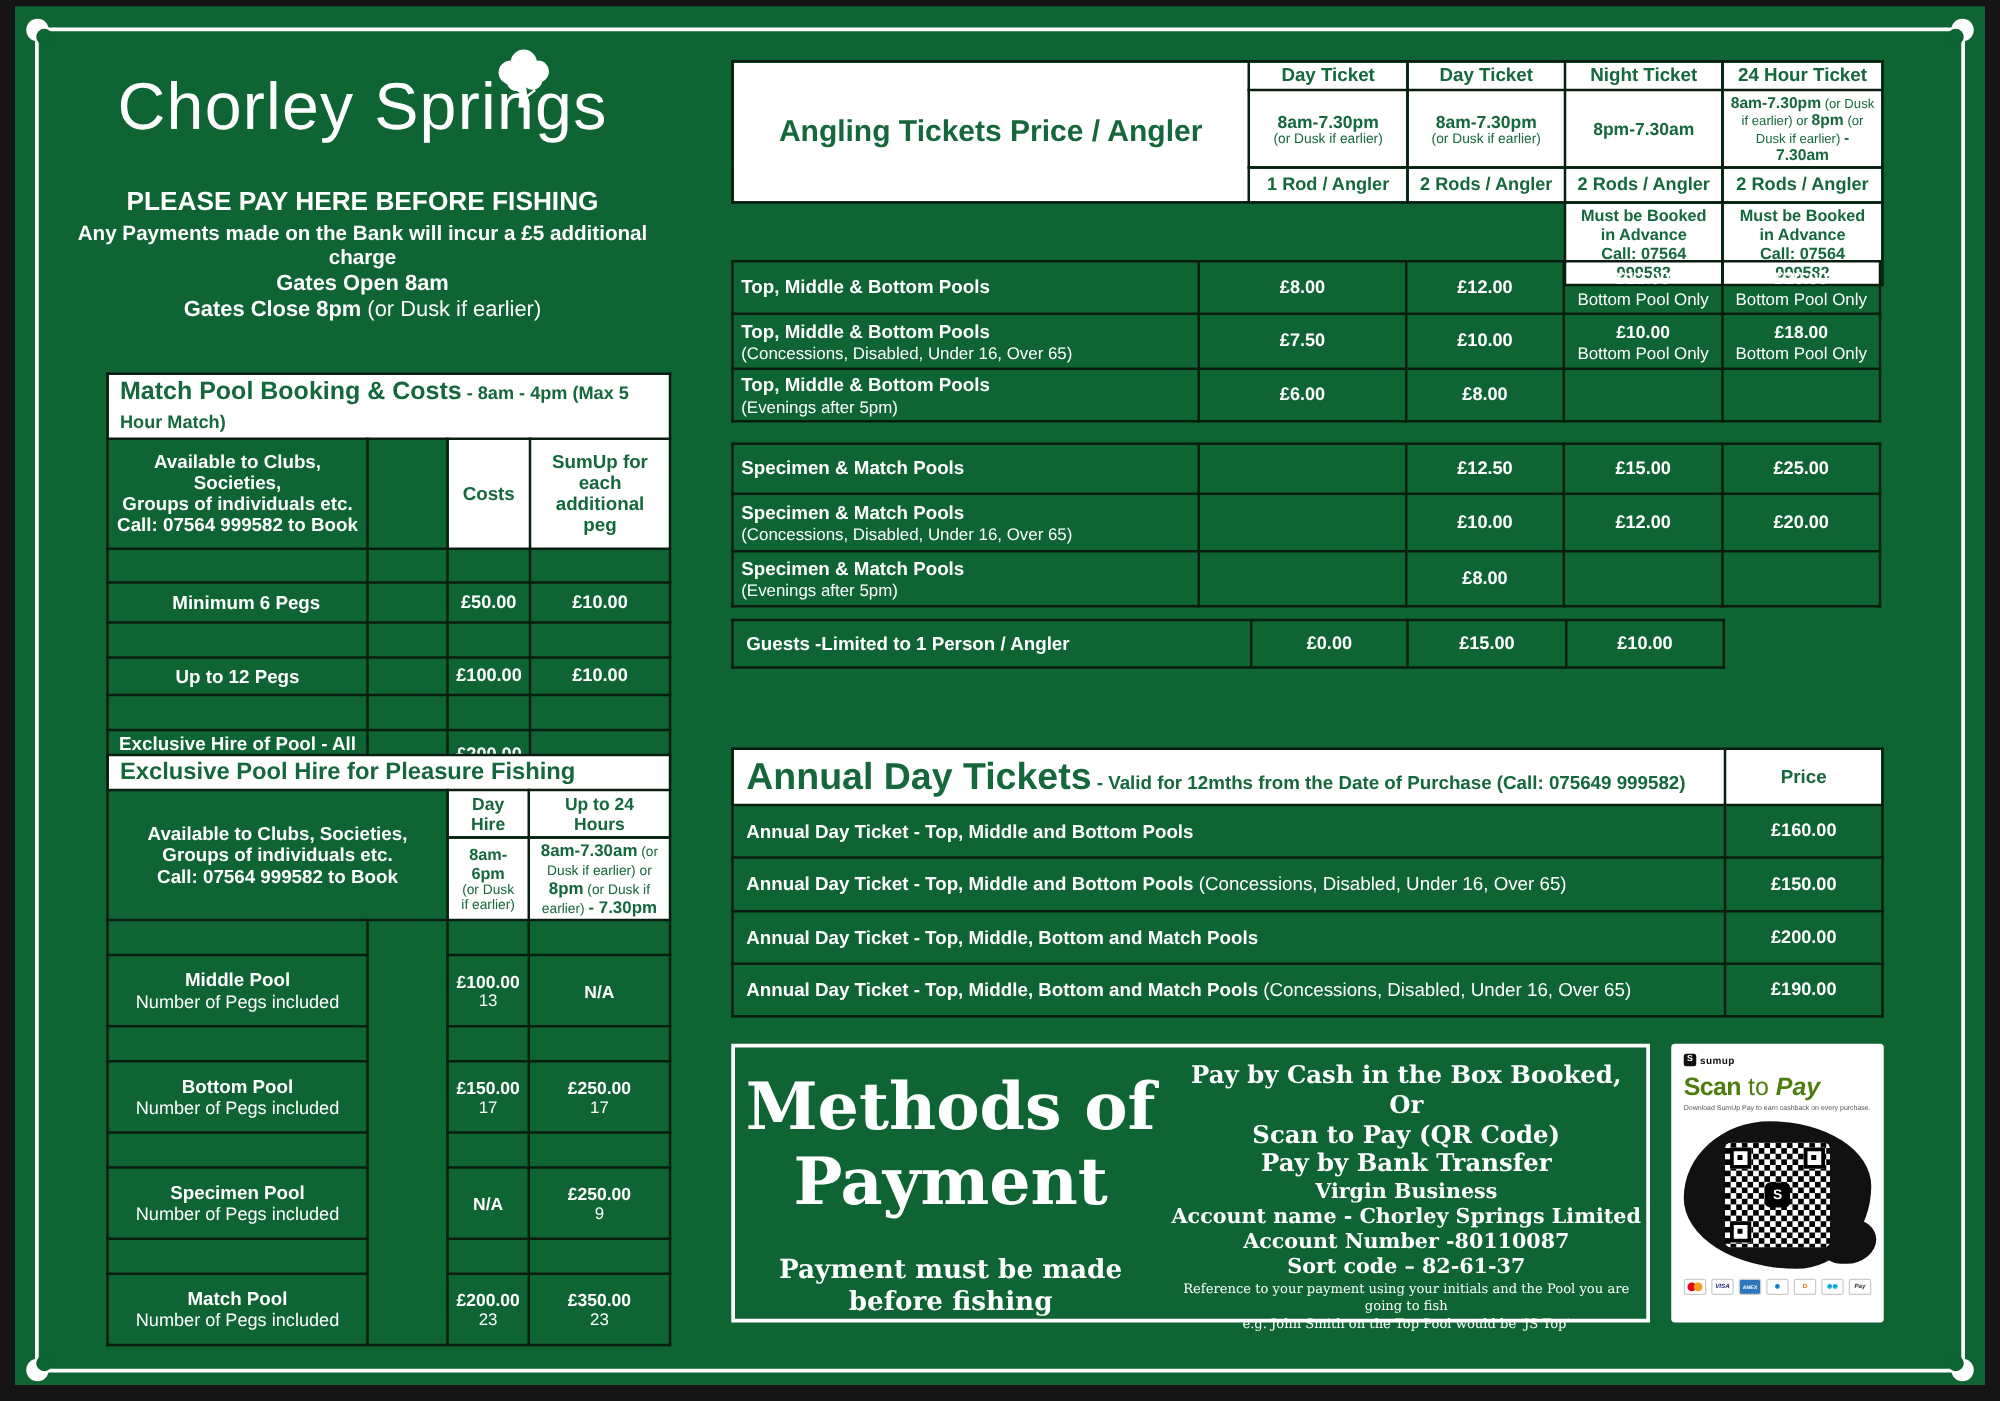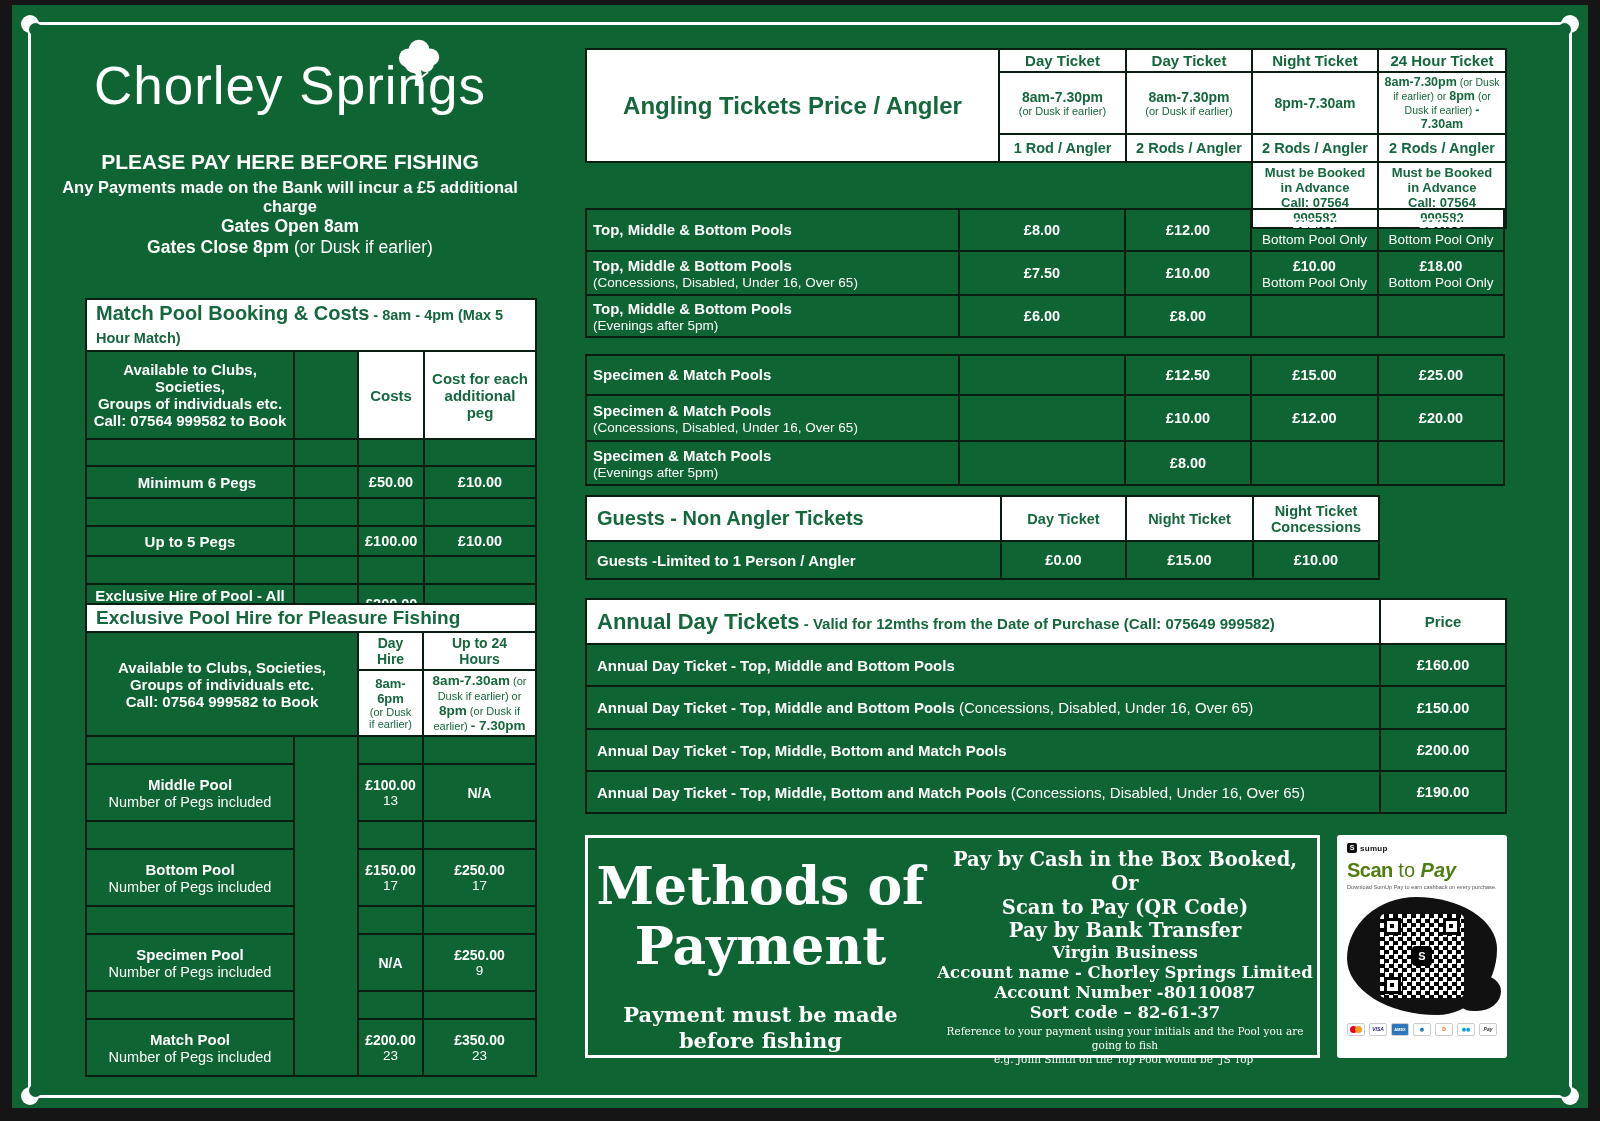--- a/index.html
+++ b/index.html
@@ -130,42 +130,42 @@
     <tbody>
         <tr style="height:27px;">
           <td colspan="4" class="w lft titlebar"><span>Match Pool Booking &amp; Costs</span><span class="sfx"> - 8am - 4pm (Max 5 Hour Match)</span></td>
         </tr>
     <tr style="height:88px;">
       <td class="g pre" style="font-size:15px;">Available to Clubs, Societies,
 Groups of individuals etc.
 Call: 07564 999582 to Book</td>
       <td class="g"></td>
       <td class="w" style="font-size:15px;">Costs</td>
-      <td class="w" style="font-size:15px;">Cost for each additional peg</td>
+      <td class="w" style="font-size:15px;">SumUp for each additional peg</td>
     </tr>
     <tr style="height:27px;">
           <td class="g"></td>
           <td class="g"></td>
           <td class="g"></td>
           <td class="g"></td>
         </tr>
     <tr style="height:32px;">
       <td class="g" style="font-size:15px;padding-left:20px;">Minimum 6 Pegs</td>
           <td class="g"></td>
       <td class="g" style="font-size:14.5px;">£50.00</td>
       <td class="g" style="font-size:14.5px;">£10.00</td>
     </tr>
     <tr style="height:28px;">
           <td class="g"></td>
           <td class="g"></td>
           <td class="g"></td>
           <td class="g"></td>
         </tr>
     <tr style="height:30px;">
-      <td class="g" style="font-size:15px;">Up to 5 Pegs</td>
+      <td class="g" style="font-size:15px;">Up to 12 Pegs</td>
           <td class="g"></td>
       <td class="g" style="font-size:14.5px;">£100.00</td>
       <td class="g" style="font-size:14.5px;">£10.00</td>
     </tr>
     <tr style="height:28px;">
           <td class="g"></td>
           <td class="g"></td>
           <td class="g"></td>
           <td class="g"></td>
         </tr>
@@ -354,44 +354,37 @@
     </table>
 
   <table style="left:585px;top:495px;width:793px;">
     <colgroup>
         <col style="width:415px">
         <col style="width:125px">
         <col style="width:127px">
         <col style="width:126px">
       </colgroup>
     <tbody>
-        <tr style="height:45px;">
-      <td class="w lft" style="font-size:20px;padding-left:10px;">Guests - Non Angler Tickets</td>
-      <td class="w" style="font-size:14.5px;">Day Ticket</td>
-      <td class="w" style="font-size:14.5px;">Night Ticket</td>
-      <td class="w pre" style="font-size:14.5px;">Night Ticket
-Concessions</td>
-    </tr>
     <tr style="height:38px;">
       <td class="g lft" style="font-size:15px;padding-left:10px;">Guests -Limited to 1 Person / Angler</td>
       <td class="g" style="font-size:14.5px;">£0.00</td>
       <td class="g" style="font-size:14.5px;">£15.00</td>
       <td class="g" style="font-size:14.5px;">£10.00</td>
     </tr>
   </tbody>
     </table>
 
   <table style="left:585px;top:598px;width:920px;">
     <colgroup>
         <col style="width:794px">
         <col style="width:126px">
       </colgroup>
     <tbody>
         <tr style="height:45px;">
-      <td class="w lft" style="padding-left:10px;"><span style="font-size:22px;">Annual Day Tickets</span><span style="font-size:15px;"> - Valid for 12mths from the Date of Purchase (Call: 075649 999582)</span></td>
+      <td class="w lft" style="padding-left:10px;"><span style="font-size:30px;">Annual Day Tickets</span><span style="font-size:15px;"> - Valid for 12mths from the Date of Purchase (Call: 075649 999582)</span></td>
       <td class="w" style="font-size:15px;">Price</td>
     </tr>
     <tr style="height:42px;">
       <td class="g lft" style="font-size:15px;padding-left:10px;"><span>Annual Day Ticket - Top, Middle and Bottom Pools</span><span class="sub" style="font-size:15px;"></span></td>
       <td class="g" style="font-size:14.5px;">£160.00</td>
     </tr>
     <tr style="height:43px;">
       <td class="g lft" style="font-size:15px;padding-left:10px;"><span>Annual Day Ticket - Top, Middle and Bottom Pools</span><span class="sub" style="font-size:15px;"> (Concessions, Disabled, Under 16, Over 65)</span></td>
       <td class="g" style="font-size:14.5px;">£150.00</td>
     </tr>

